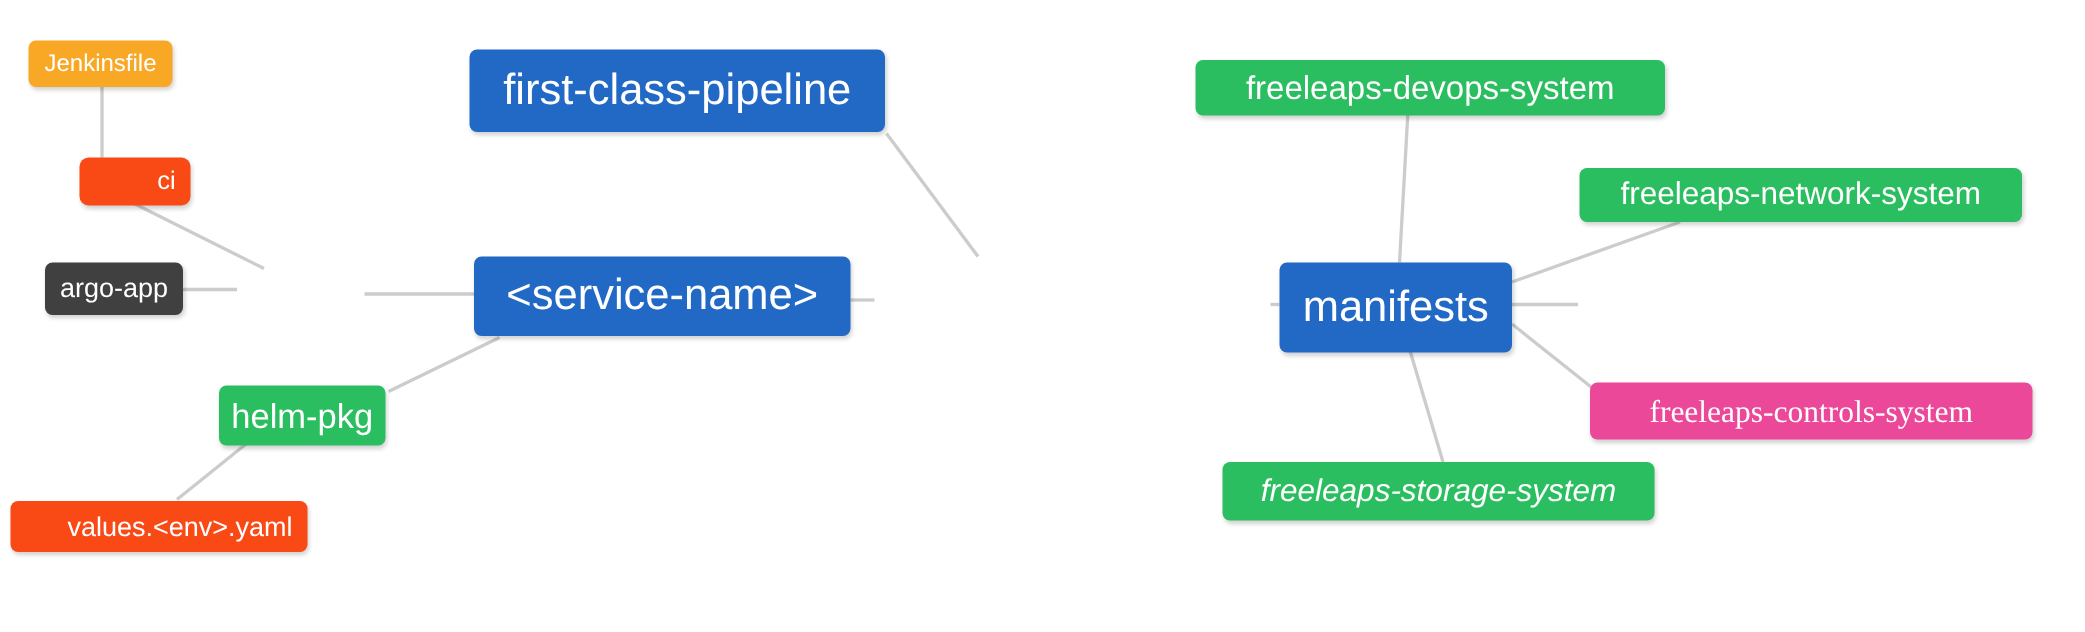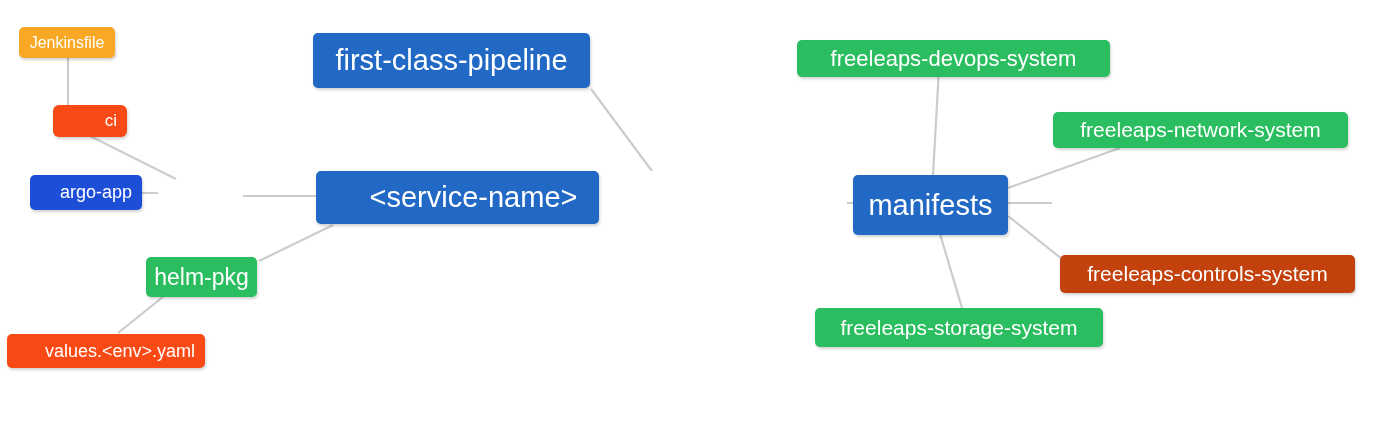--- a/index.html
+++ b/index.html
@@ -19,21 +19,21 @@
     border-radius:5px;
     box-shadow:1px 2px 3px rgba(0,0,0,0.18);
     white-space:nowrap;
     cursor:pointer;
     font-weight:400;
     user-select:none;
   }
   
   .n-ops        {left:583px;top:169px;width:264px;height:69px;font-size:34px;border-radius:4px;}
   .n-pipeline   {left:313px;top:33px; width:277px;height:55px;font-size:29px;}
-  .n-service    {left:316px;top:171px;width:251px;height:53px;font-size:29px;padding-left:32px;}
+  .n-service    {left:316px;top:171px;width:251px;height:53px;font-size:29px;}
   .n-manifests  {left:853px;top:175px;width:155px;height:60px;font-size:29px;}
   .n-env        {left:158px;top:175px;width:85px; height:40px;font-size:23px;}
   .n-helm       {left:146px;top:257px;width:111px;height:40px;font-size:23px;}
   .n-ci         {left:53px; top:105px;width:32px; height:32px;font-size:17px;border-radius:6px;padding-left:42px;}
   .n-jenkinsfile{left:19px; top:27px; width:96px; height:31px;font-size:16px;}
   .n-argo       {left:30px; top:175px;width:92px; height:35px;font-size:18px;}
   .n-values     {left:7px;  top:334px;width:170px;height:34px;font-size:18px;padding-left:28px;}
   .n-devops     {left:797px;top:40px; width:313px;height:37px;font-size:22px;}
   .n-network    {left:1053px;top:112px;width:295px;height:36px;font-size:21px;}
   .n-monitoring {left:1052px;top:185px;width:321px;height:38px;font-size:21px;}
@@ -59,22 +59,22 @@
     <line class="edge" x1="1008" y1="188" x2="1120" y2="148"></line>
     <line class="edge" x1="1008" y1="203" x2="1052" y2="203"></line>
     <line class="edge" x1="1008" y1="216" x2="1062" y2="259"></line>
     <line class="edge" x1="938" y1="227" x2="962" y2="308"></line>
   </svg>
 
   <div class="node n-pipeline" style="background-color: rgb(33, 105, 197);">first-class-pipeline</div>
   <div class="node n-service" style="background-color: rgb(33, 105, 197);">&lt;service-name&gt;</div>
   <div class="node n-ci" style="background-color: rgb(249, 74, 22);">ci</div>
   <div class="node n-jenkinsfile" style="background-color: rgb(249, 168, 37);">Jenkinsfile</div>
-  <div class="node n-argo" style="background-color: #1d4ed8; padding-left: 20px;">argo-app</div>
+  <div class="node n-argo" style="background-color: #404040;">argo-app</div>
   <div class="node n-helm" style="background-color: rgb(43, 190, 96);">helm-pkg</div>
   <div class="node n-values" style="background-color: rgb(249, 74, 22);">values.&lt;env&gt;.yaml</div>
   <div class="node n-manifests" style="background-color: rgb(33, 105, 197);">manifests</div>
   <div class="node n-devops" style="background-color: rgb(43, 190, 96);">freeleaps-devops-system</div>
   <div class="node n-network" style="background-color: rgb(43, 190, 96);">freeleaps-network-system</div>
-  <div class="node n-controls" style="background-color: #c2410c;">freeleaps-controls-system</div>
-  <div class="node n-storage" style="background-color: rgb(43, 190, 96);">freeleaps-storage-system</div>
+  <div class="node n-controls" style="background-color: #ec4899; font-family: Liberation Serif, serif;">freeleaps-controls-system</div>
+  <div class="node n-storage" style="background-color: rgb(43, 190, 96); font-style: italic;">freeleaps-storage-system</div>
 
 </div>
 
 </body></html>

